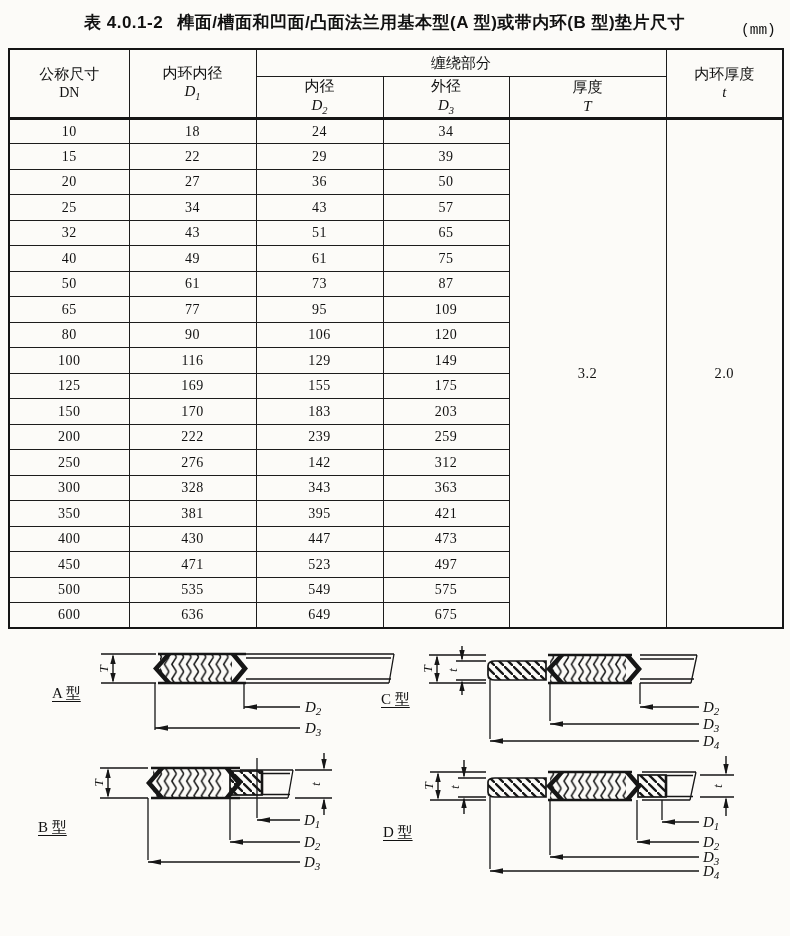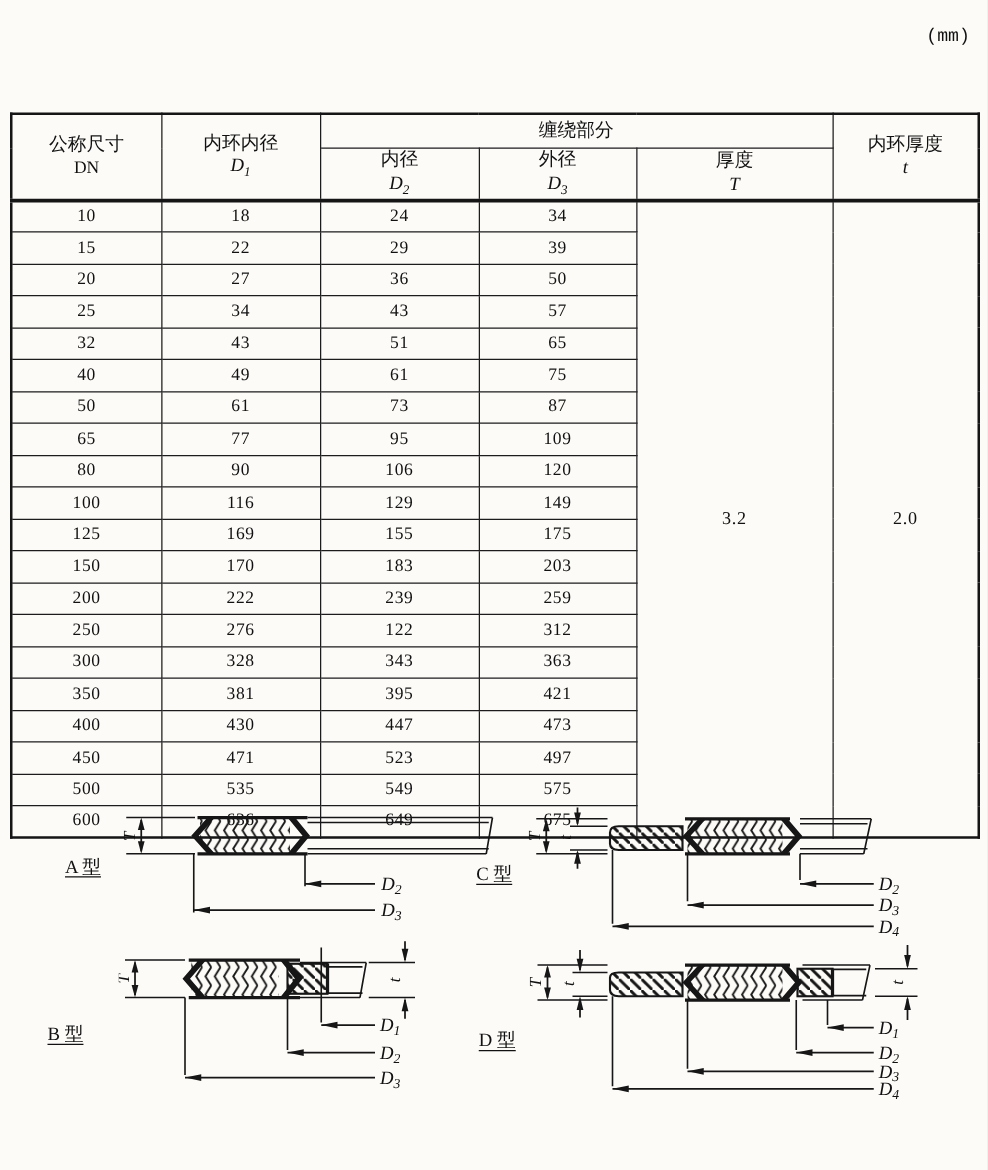--- a/index.html
+++ b/index.html
@@ -6,21 +6,21 @@
   #paper{position:relative;width:790px;height:936px;background:#fcfbf8;color:#111;
          font-family:"Liberation Sans",sans-serif;overflow:hidden;}
   
   #title{position:absolute;left:84px;top:11px;font-size:17px;font-weight:bold;
          letter-spacing:.5px;white-space:nowrap;}
   #title .no{margin-right:14px;}
   #unit{position:absolute;left:741px;top:22px;font-size:14.5px;
         font-family:Liberation Mono, monospace;}
   
   #tblwrap{position:absolute;left:8px;top:48px;}
-  table{border-collapse:collapse;table-layout:fixed;margin-top:42px;}
+  table{border-collapse:collapse;table-layout:fixed;}
   col.c1{width:120px}col.c2{width:127px}col.c3{width:127px}
   col.c4{width:126px}col.c5{width:157px}col.c6{width:117px}
   th,td{border:1.5px solid #1c1c1c;padding:0;text-align:center;vertical-align:middle;
         font-weight:normal;}
   table{border:2.5px solid #151515;}
   thead tr.h1 th{height:26px;}
   thead tr.h2 th{height:37px;}
   thead th{font-size:15px;line-height:1.25;}
   thead{border-bottom:3px solid #151515;}
   .sym{font-family:"Liberation Serif",serif;font-style:italic;font-size:15px;}
@@ -44,20 +44,23 @@
   .sub2{font-size:11px;}
   #caption{position:absolute;left:70px;top:894px;width:720px;text-align:center;
            font-size:17px;font-weight:bold;letter-spacing:1px;}
   #caption .no{margin-right:16px;}
 </style>
 </head>
 <body>
 
 <div id="paper">
 
+  <div id="title">
+    <span class="no">表 4.0.1-2</span><span>榫面/槽面和凹面/凸面法兰用基本型(A 型)或带内环(B 型)垫片尺寸</span>
+  </div>
   <div id="unit">(mm)</div>
 
   <div id="tblwrap">
     <table>
       <colgroup>
         <col class="c1">
           <col class="c2">
           <col class="c3">
         <col class="c4">
           <col class="c5">
@@ -171,21 +174,21 @@
           </tr>
           <tr>
             <td>200</td>
             <td>222</td>
             <td>239</td>
             <td>259</td>
           </tr>
           <tr>
             <td>250</td>
             <td>276</td>
-            <td>122</td>
+            <td>142</td>
             <td>312</td>
           </tr>
           <tr>
             <td>300</td>
             <td>328</td>
             <td>343</td>
             <td>363</td>
           </tr>
           <tr>
             <td>350</td>

